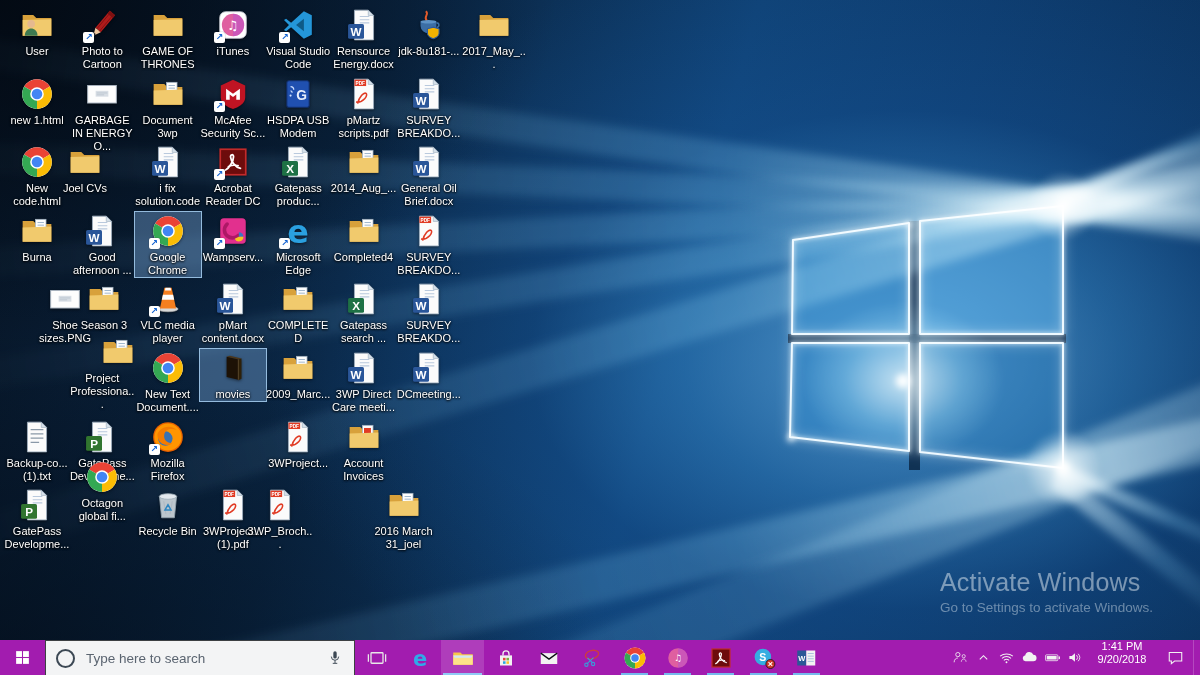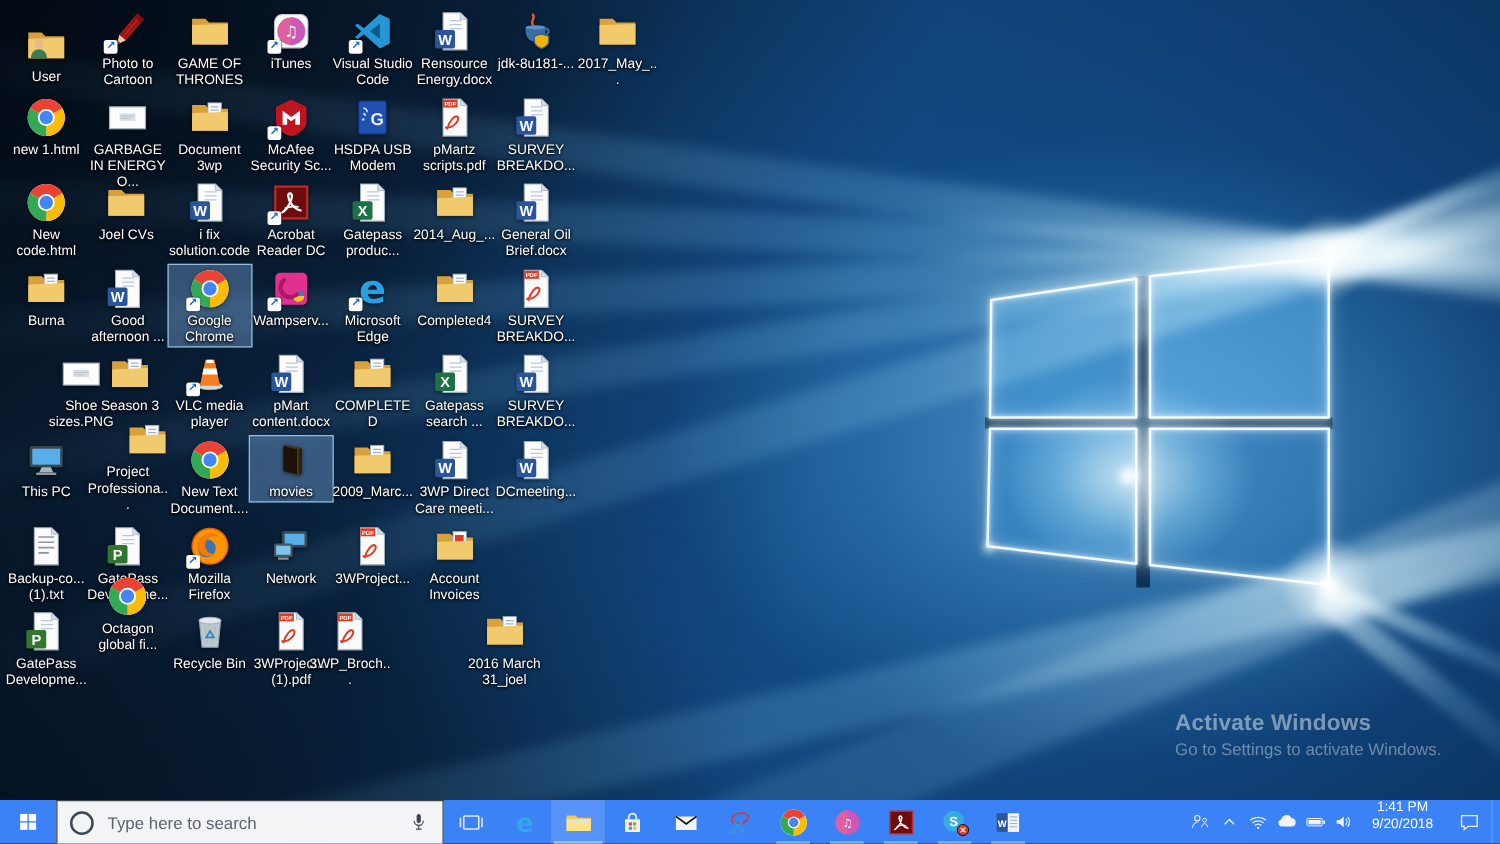--- a/index.html
+++ b/index.html
@@ -15,36 +15,36 @@
   #logo-svg{position:absolute;inset:0;width:100%;height:100%;}
   .beam{position:absolute;width:2400px;height:30px;left:-135px;filter:blur(5px);mix-blend-mode:screen;pointer-events:none;
     background:linear-gradient(90deg, rgba(130,195,245,0) 2%, rgba(130,195,245,.22) 36%, rgba(205,238,255,.48) 52%, rgba(130,195,245,.12) 63%, rgba(130,195,245,0) 80%);}
   .beam.low{left:-138px;}
   .streak{position:absolute;height:14px;filter:blur(4px);mix-blend-mode:screen;transform-origin:left center;pointer-events:none;
     background:linear-gradient(90deg, rgba(225,245,255,.75), rgba(140,205,250,.25) 55%, transparent);}
   .glowspot{position:absolute;mix-blend-mode:screen;pointer-events:none;filter:blur(2px);}
 
   
   #watermark{position:absolute;left:940px;top:568px;color:rgba(222,232,240,.52);pointer-events:none;}
-  #watermark .t1{font-size:18px;font-weight:700;letter-spacing:.2px;}
+  #watermark .t1{font-size:25px;font-weight:400;letter-spacing:.2px;}
   #watermark .t2{font-size:13.5px;margin-top:3px;color:rgba(210,222,232,.48);}
 
   
   #icons{position:absolute;inset:0 0 35px 0;}
   .dicon{position:absolute;width:66px;display:flex;flex-direction:column;align-items:center;padding-top:2px;border:1px solid transparent;cursor:default;}
   .dicon.selected{background:rgba(118,168,218,.42);border-color:rgba(172,212,246,.8);}
   .glyph{width:34px;height:34px;position:relative;}
   .glyph svg{width:100%;height:100%;display:block;filter:drop-shadow(0 1px 1.5px rgba(0,0,0,.5));}
   .sc{position:absolute;left:-2px;bottom:-1px;width:11px;height:11px;background:#fff;border-radius:2px;color:#1464d2;
       font-size:9px;line-height:11px;text-align:center;font-weight:bold;font-family:"DejaVu Sans",sans-serif;box-shadow:0 0 1px rgba(0,0,0,.65);}
   .dlabel{margin-top:3px;font-size:11px;line-height:13px;color:#fff;text-align:center;max-width:66px;word-wrap:break-word;
       text-shadow:0 1px 2px #000,0 0 3px rgba(0,0,0,.9);}
 
   
-  #taskbar{position:absolute;left:0;bottom:0;width:1200px;height:35px;background:#3b82f6;display:flex;align-items:stretch;z-index:10;}
+  #taskbar{position:absolute;left:0;bottom:0;width:1200px;height:35px;background:#a21caf;display:flex;align-items:stretch;z-index:10;}
   .tb-start{width:45px;display:flex;align-items:center;justify-content:center;}
   .tb-start svg{width:17px;height:17px;}
   .tb-search{width:288px;background:#f3f4f5;border:1px solid #3c4043;border-bottom:none;display:flex;align-items:center;gap:9px;padding:0 10px;}
   .cortana-ring{width:15px;height:15px;border:2px solid #3c4854;border-radius:50%;flex:none;}
   .tb-search input{flex:1;border:none;background:transparent;outline:none;font-size:13.5px;color:#202124;font-family:"Liberation Sans",sans-serif;min-width:0;}
   .tb-search input::placeholder{color:#5a6470;opacity:1;}
   .tb-search .mic{width:18px;height:18px;flex:none;}
   .tb-apps{display:flex;}
   .tb-app{width:43px;display:flex;align-items:center;justify-content:center;position:relative;}
   .tb-app svg{width:24px;height:24px;}
@@ -120,21 +120,21 @@
     <div class="glowspot" style="left:1013px;top:156px;width:100px;height:100px;background:radial-gradient(closest-side,rgba(235,250,255,.8),transparent 70%)"></div>
     <div class="glowspot" style="left:1008px;top:413px;width:110px;height:110px;background:radial-gradient(closest-side,rgba(235,250,255,.85),transparent 70%)"></div>
   </div>
 
   <div id="watermark">
     <div class="t1">Activate Windows</div>
     <div class="t2">Go to Settings to activate Windows.</div>
   </div>
 
   <div id="icons">
-      <div class="dicon" style="left: 3px; top: 16px;">
+      <div class="dicon" style="left: 3px; top: 5px;">
         <div class="glyph">
           <svg viewBox="0 0 32 32">
             <path d="M2.5 6.5h10l2.8 3H29.5V26H2.5z" fill="#d8a13b"></path>
             <path d="M2.5 26V11.2l27-.7V26z" fill="#f1ca6d"></path>
             <circle cx="10.5" cy="15" r="3.6" fill="#e5b98f"></circle>
             <path d="M4.5 26c0-4.8 3.2-6.8 6-6.8s6 2 6 6.8z" fill="#3e7a50"></path>
           </svg>
         </div>
         <div class="dlabel">User</div>
       </div>
@@ -302,21 +302,21 @@
             <circle cx="16" cy="16" r="14" fill="#fff"></circle>
             <path d="M16 16 3.9 9A14 14 0 0 1 28.1 9z" fill="#ea4335"></path>
             <path d="M16 16 28.1 9A14 14 0 0 1 16 30z" fill="#fbbc05"></path>
             <path d="M16 16 16 30A14 14 0 0 1 3.9 9z" fill="#34a853"></path>
             <circle cx="16" cy="16" r="6.4" fill="#fff"></circle>
             <circle cx="16" cy="16" r="5" fill="#4285f4"></circle>
           </svg>
         </div>
         <div class="dlabel">New code.html</div>
       </div>
-      <div class="dicon" style="left: 67px; top: 142.2px;">
+      <div class="dicon" style="left: 51px; top: 142.2px;">
         <div class="glyph">
           <svg viewBox="0 0 32 32">
             <path d="M2.5 6.5h10l2.8 3H29.5V26H2.5z" fill="#d8a13b"></path>
             <path d="M2.5 26V11.2l27-.7V26z" fill="#f1ca6d"></path>
           </svg>
         </div>
         <div class="dlabel">Joel CVs</div>
       </div>
       <div class="dicon" style="left: 133.6px; top: 142.2px;">
         <div class="glyph">
@@ -530,31 +530,20 @@
           <svg viewBox="0 0 32 32">
             <path d="M7 2h13l5 5v23H7z" fill="#fbfbfb" stroke="#9fb0c0" stroke-width="0.8"></path>
             <path d="M20 2v5h5z" fill="#d6e0ea" stroke="#9fb0c0" stroke-width="0.6"></path>
             <path d="M12 8h9M12 11h9M12 14h9" stroke="#b9c9dd" stroke-width="1"></path>
             <rect x="1" y="15" width="15" height="14" rx="1.5" fill="#2a5699"></rect>
             <text x="8.5" y="26" font-size="11" font-weight="bold" fill="#fff" text-anchor="middle" font-family="Liberation Sans,sans-serif">W</text>
           </svg>
         </div>
         <div class="dlabel">SURVEY BREAKDO...</div>
       </div>
-      <div class="dicon" style="left: 3px; top: 348px;">
-        <div class="glyph">
-          <svg viewBox="0 0 32 32">
-            <rect x="3.5" y="5.5" width="25" height="16" rx="1.8" fill="#3a4750"></rect>
-            <rect x="5.5" y="7.5" width="21" height="12" fill="#58aee8"></rect>
-            <path d="M12.5 21.5h7l1.8 4H10.7z" fill="#aab4bc"></path>
-            <rect x="8.5" y="25.5" width="15" height="1.8" fill="#8d98a1"></rect>
-          </svg>
-        </div>
-        <div class="dlabel">This PC</div>
-      </div>
       <div class="dicon" style="left: 68.3px; top: 332px; align-items: flex-end;">
         <div class="glyph">
           <svg viewBox="0 0 32 32">
             <path d="M2.5 6.5h10l2.8 3H29.5V26H2.5z" fill="#d8a13b"></path>
             <rect x="14.5" y="5" width="10" height="13" fill="#fdfdfd" stroke="#9fb0c0" stroke-width="0.7"></rect>
             <path d="M16.5 8h6M16.5 10.5h6M16.5 13h6" stroke="#9db4cc" stroke-width="0.9"></path>
             <path d="M2.5 26V12.8l27-1.1V26z" fill="#f1ca6d"></path>
           </svg>
         </div>
         <div class="dlabel">Project Professiona...</div>
@@ -644,32 +633,20 @@
         <div class="glyph">
           <svg viewBox="0 0 32 32">
             <circle cx="16" cy="16" r="14" fill="#e66000"></circle>
             <circle cx="16" cy="16" r="12.8" fill="#ff9500"></circle>
             <circle cx="13.5" cy="17.5" r="6.8" fill="#3a72b2"></circle>
             <path d="M6 13.5c3-7.5 12.5-9.5 18-4-5.5-2.5-10.5-.5-11.5 4-1 5 2.5 8.5 7.5 8.5-5.5 4-14 .5-14-8.5z" fill="#f57c00"></path>
           </svg>
           <span class="sc">↗</span>
         </div>
         <div class="dlabel">Mozilla Firefox</div>
-      </div>
-      <div class="dicon" style="left: 198.9px; top: 416.6px;">
-        <div class="glyph">
-          <svg viewBox="0 0 32 32">
-            <rect x="9" y="4.5" width="19" height="12.5" rx="1.5" fill="#3a4750"></rect>
-            <rect x="11" y="6.5" width="15" height="8.5" fill="#58aee8"></rect>
-            <rect x="3" y="14" width="14" height="10" rx="1.2" fill="#49565f"></rect>
-            <rect x="4.6" y="15.6" width="10.8" height="6.8" fill="#7cc3ef"></rect>
-            <rect x="6" y="24.5" width="8" height="1.6" fill="#8d98a1"></rect>
-          </svg>
-        </div>
-        <div class="dlabel">Network</div>
       </div>
       <div class="dicon" style="left: 264.2px; top: 416.6px;">
         <div class="glyph">
           <svg viewBox="0 0 32 32">
             <path d="M7 2h13l5 5v23H7z" fill="#fbfbfb" stroke="#9fb0c0" stroke-width="0.8"></path>
             <path d="M20 2v5h5z" fill="#d6e0ea" stroke="#9fb0c0" stroke-width="0.6"></path>
             <rect x="7" y="2.5" width="11" height="6" fill="#e13b24"></rect>
             <text x="12.5" y="7.3" font-size="4.5" font-weight="bold" fill="#fff" text-anchor="middle" font-family="Liberation Sans,sans-serif">PDF</text>
             <path d="M10 25c1.5-6.5 6-11 8-9.5s-2.5 9-9.5 8" fill="none" stroke="#e13b24" stroke-width="1.5"></path>
           </svg>

